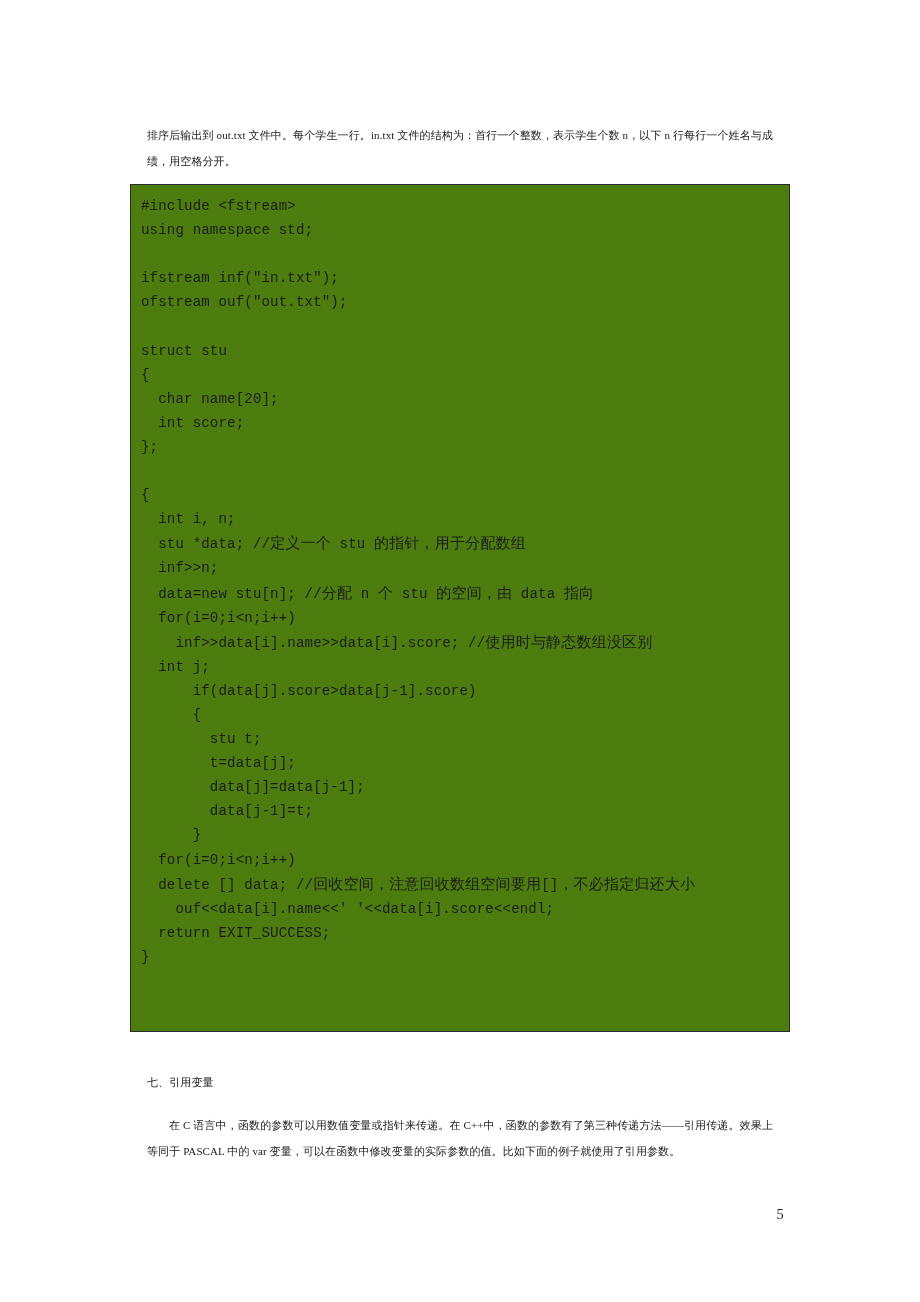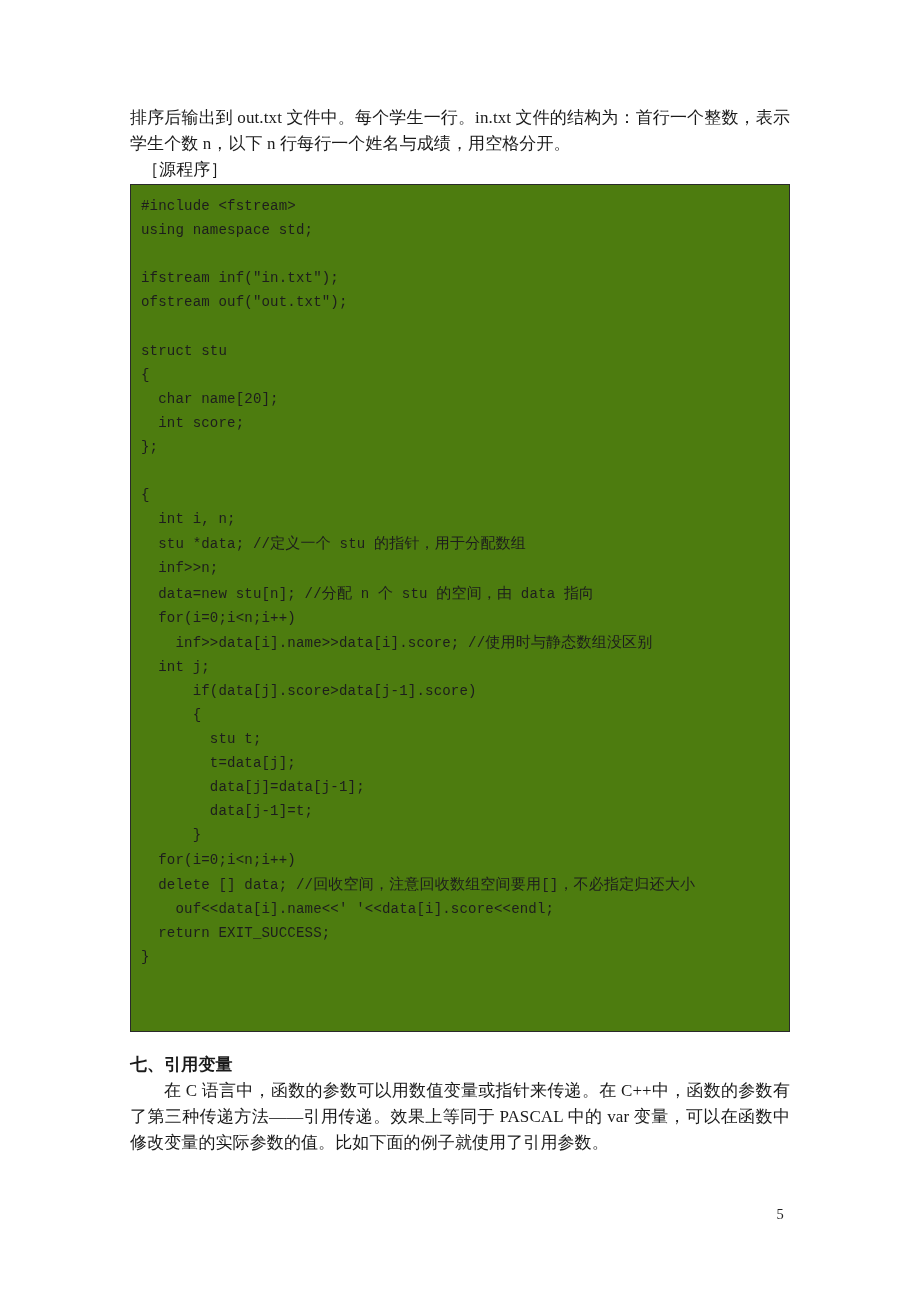--- a/index.html
+++ b/index.html
@@ -27,22 +27,22 @@
 
   
   .intro {
     position: absolute;
     left: 130px;
     top: 105px;
     width: 660px;
   }
   .intro p,
   .outro p {
-    margin: 0;
-    font-size: 17px;
+    margin: 17px;
+    font-size: 11px;
     line-height: 26px;
     text-align: justify;
     text-justify: inter-ideograph;
     letter-spacing: 0.1px;
   }
   .label-line {
     margin: 0;
     font-size: 15.4px;
     line-height: 26px;
     padding-left: 12px;
@@ -82,21 +82,21 @@
   .outro {
     position: absolute;
     left: 130px;
     top: 1052px;
     width: 660px;
   }
   .section-heading {
     margin: 0;
     font-size: 15.4px;
     line-height: 26px;
-    font-weight: bold;
+    font-weight: normal;
   }
   .indent2 {
     text-indent: 2em;
   }
 
   .page-number {
     position: absolute;
     left: 768px;
     top: 1206px;
     width: 24px;

